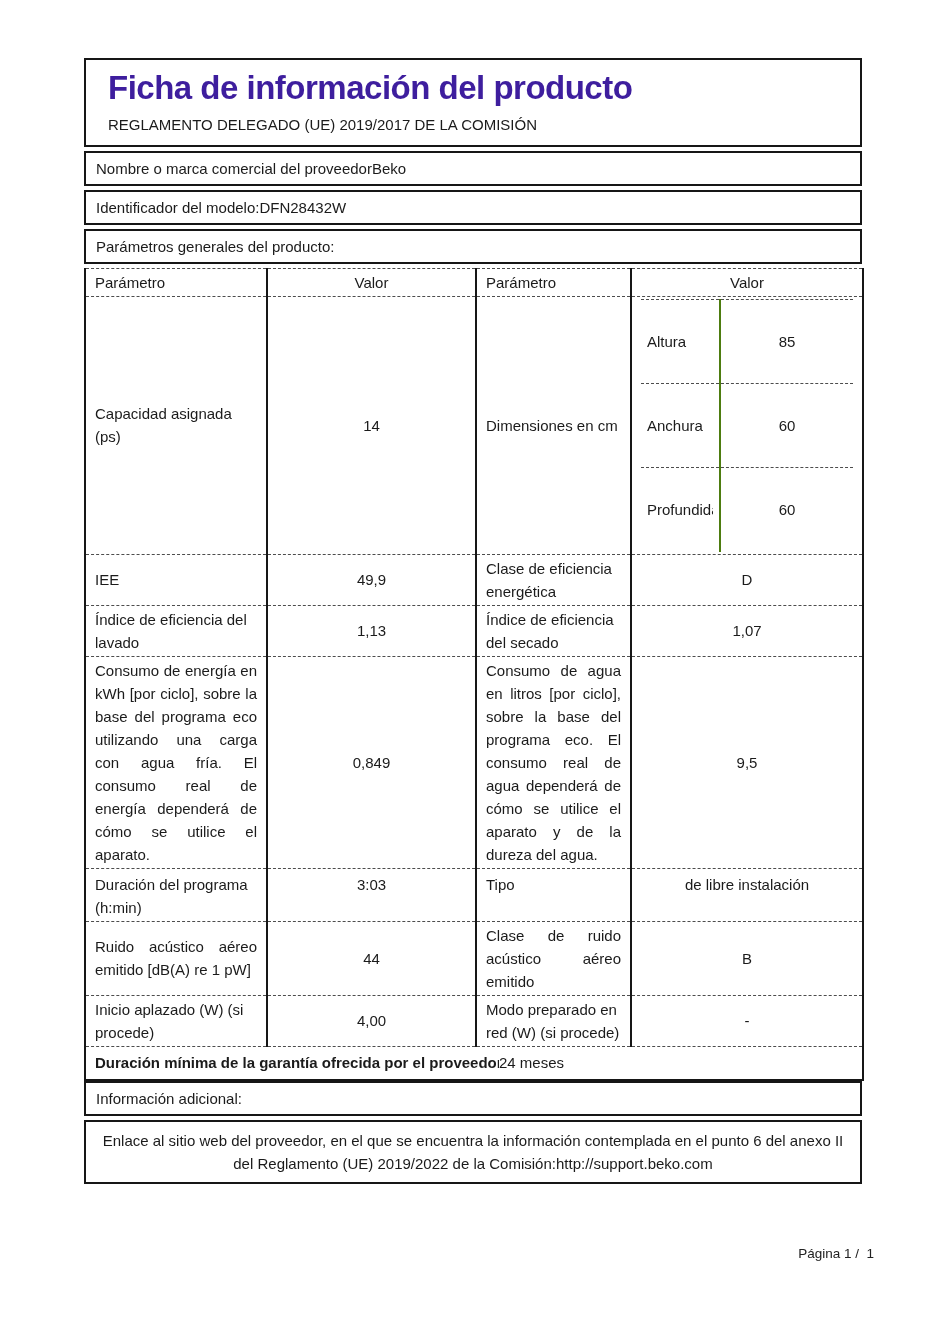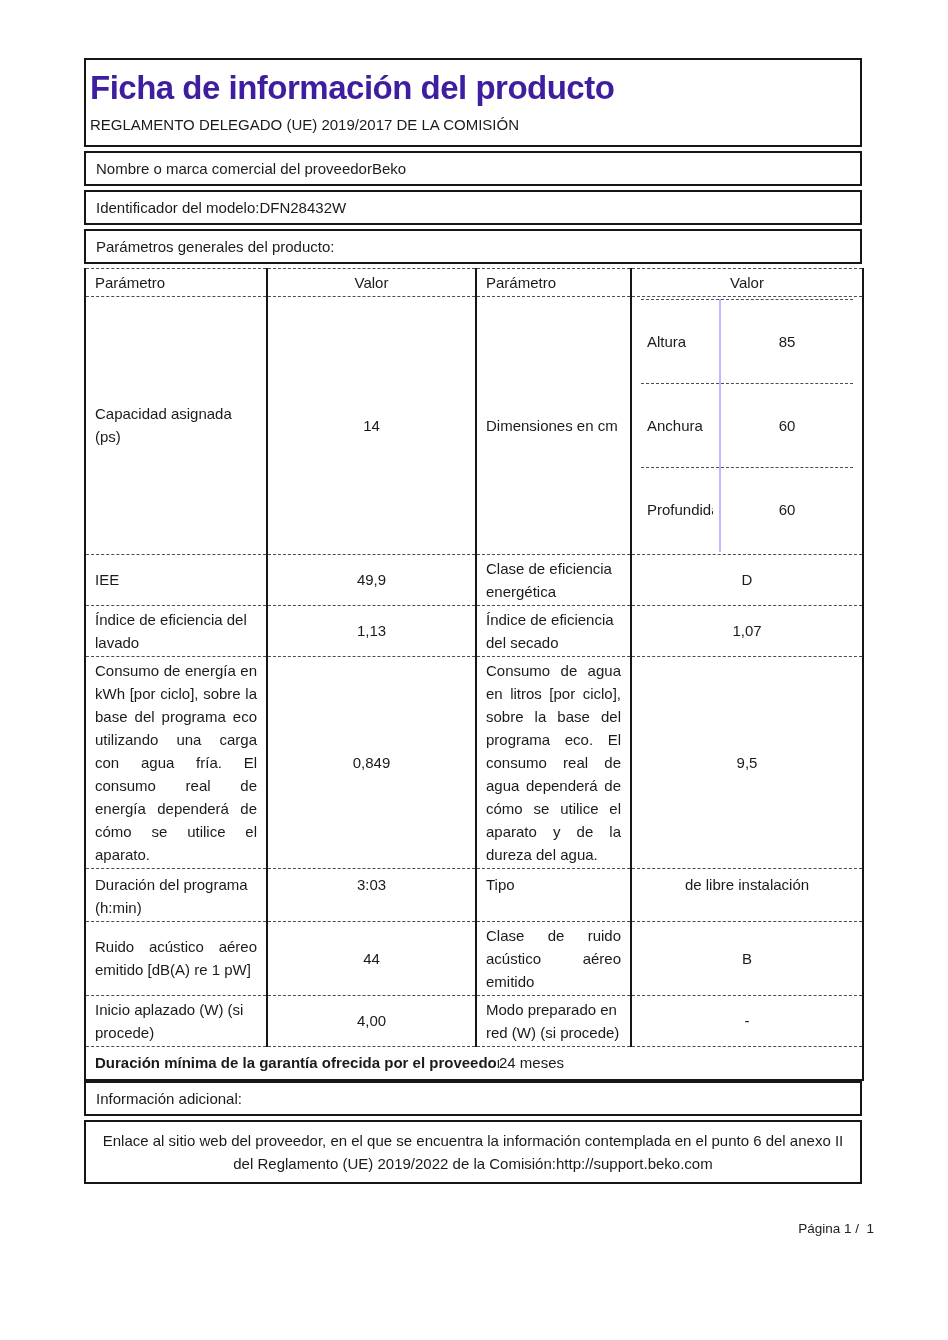--- a/index.html
+++ b/index.html
@@ -9,21 +9,21 @@
     font-family: "Liberation Sans", "DejaVu Sans", sans-serif;
     color: #1b1b1b; font-size: 15px;
   }
   .doc { position: absolute; left: 84px; top: 58px; width: 778px; }
 
   .box {
     border: 2px solid #161616;
     margin-bottom: 4px;
     background: #fff;
   }
-  .title-box { padding: 8px 12px 10px 4px; }
+  .title-box { padding: 8px 12px 10px 22px; }
   .doc-title {
     font-size: 33px; font-weight: bold; letter-spacing: -0.5px;
     line-height: 40px; color: #3e1e9e;
   }
   .doc-subtitle { font-size: 15px; margin-top: 6px; line-height: 21px; }
 
   .info-row { padding: 4px 10px; line-height: 23px; }
   .info-row b { font-weight: normal; }
 
   table.params {
@@ -46,36 +46,36 @@
   table.params td + td, table.params th + th { border-left: 2px solid #161616; }
 
   th.pcell, td.pcell { text-align: left; }
   th.vcell, td.vcell { text-align: center; }
   td.just { text-align: justify; }
   tr.vtop td { vertical-align: top; padding-top: 4px; }
 
   td.nopad { padding: 0; }
   table.dims { width: 100%; height: 100%; border-collapse: collapse; font-size: 15px; }
   table.dims td { line-height: 23px; padding: 2px 6px; vertical-align: middle; }
-  table.dims td.dname { width: 77px; border-right: 2px solid #c4b5fd; }
+  table.dims td.dname { width: 77px; border-right: 2px solid #4d7c0f; }
   table.dims td.dname .clipname {
     width: 66px; overflow: hidden; white-space: nowrap; display: block;
   }
   table.dims td.dval { text-align: center; }
   table.dims tr + tr td { border-top: 1.5px dashed #4d4d4d; }
 
   td.warranty { padding: 5px 10px; height: 34px; }
   .clip-label {
     display: inline-block; max-width: 404px; overflow: hidden;
     white-space: nowrap; vertical-align: bottom; font-weight: bold;
   }
   .link-box { padding: 7px 10px; line-height: 23px; text-align: center; }
 
   .page-footer {
-    position: absolute; top: 1221px; right: 74px;
+    position: absolute; top: 1246px; right: 74px;
     font-size: 13.5px; color: #222; white-space: pre;
   }
 
   
   tr.h-hdr th { height: 26px; }
   tr.h84 td { height: 84px; }
   tr.h51 td { height: 51px; }
   tr.h210 td { height: 210px; }
   tr.h74 td { height: 74px; }
   tr.h27 td { height: 27px; }

